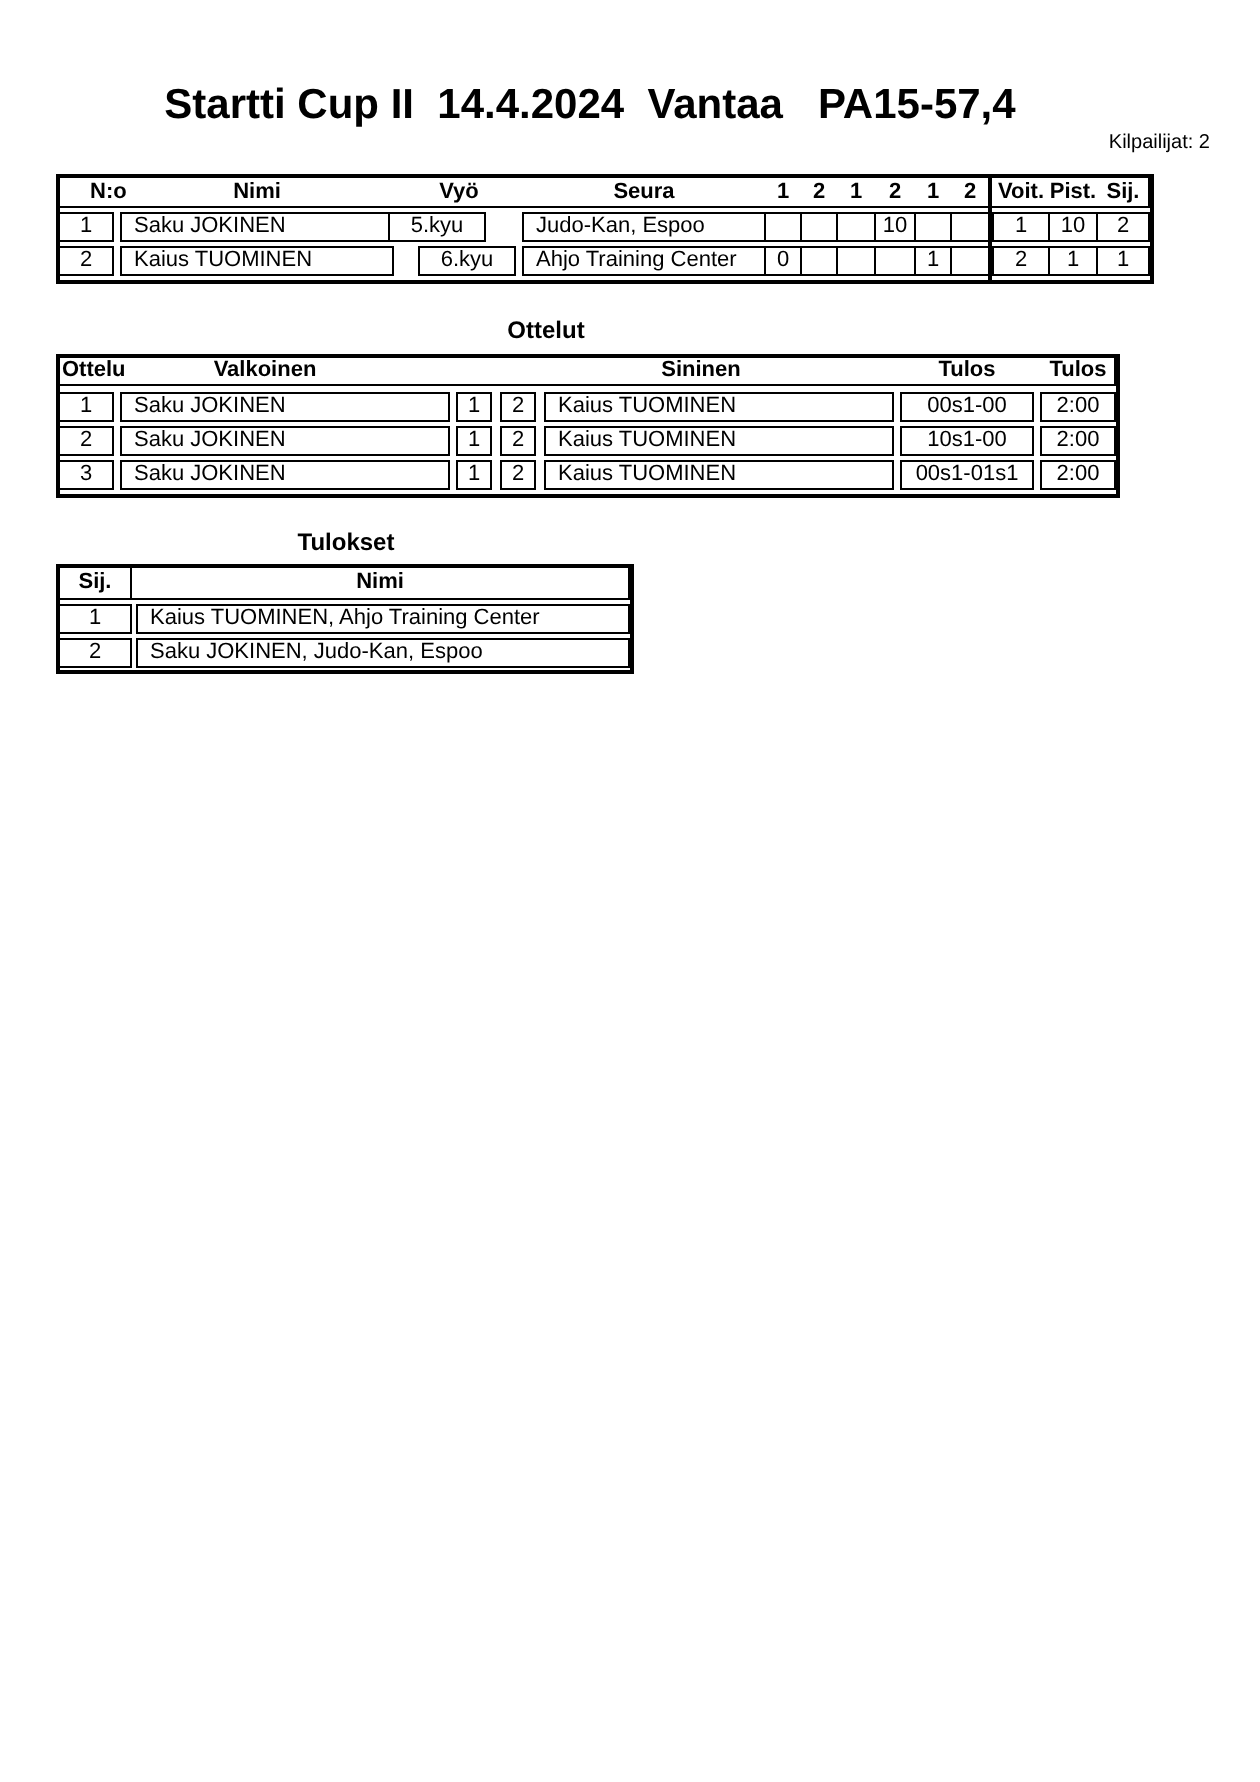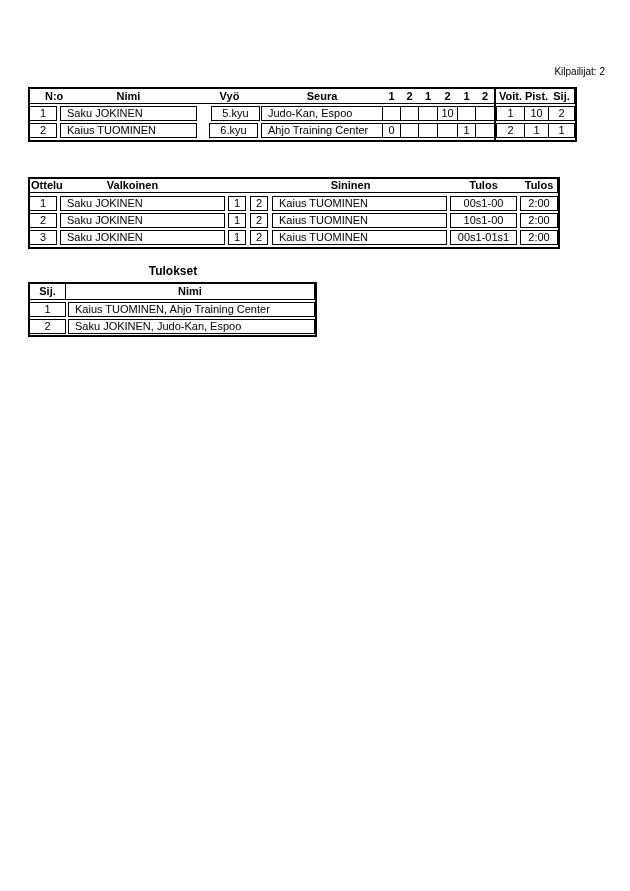--- a/index.html
+++ b/index.html
@@ -17,20 +17,21 @@
   .vdiv{position:absolute;background:#000;z-index:4;}
   .title{position:absolute;font-weight:bold;font-size:21px;line-height:1;text-align:center;white-space:pre;}
   .caption{position:absolute;font-weight:bold;font-size:12px;line-height:1;text-align:center;}
   .note{position:absolute;font-size:10px;line-height:1;text-align:right;}
 </style>
 </head>
 <body>
 
 <div id="page">
 
+  <div class="title" style="left:0;top:42;left:0px;top:42px;width:590px;">Startti Cup II  14.4.2024  Vantaa   PA15-57,4</div>
   <div class="note" style="left:445px;top:67px;width:160px;">Kilpailijat: 2</div>
 
   <div>
 
     <div class="hbox" style="left:29px;top:88px;width:546px;height:16px;"></div>
 
     <div class="lbl left" style="left:29px;top:88px;width:30px;height:16px;padding-left:16px;">N:o</div>
     <div class="lbl" style="left:60px;top:88px;width:137px;height:16px;">Nimi</div>
     <div class="lbl" style="left:205px;top:88px;width:49px;height:16px;">Vyö</div>
     <div class="lbl" style="left:261px;top:88px;width:122px;height:16px;">Seura</div>
@@ -40,21 +41,21 @@
     <div class="lbl" style="left:437px;top:88px;width:21px;height:16px;">2</div>
     <div class="lbl" style="left:457px;top:88px;width:19px;height:16px;">1</div>
     <div class="lbl" style="left:475px;top:88px;width:20px;height:16px;">2</div>
     <div class="lbl" style="left:496px;top:88px;width:29px;height:16px;">Voit.</div>
     <div class="lbl" style="left:524px;top:88px;width:25px;height:16px;">Pist.</div>
     <div class="lbl" style="left:548px;top:88px;width:27px;height:16px;">Sij.</div>
 
     <div>
       <div class="cell" style="left:29px;top:106px;width:28px;height:15px;">1</div>
       <div class="cell left" style="left:60px;top:106px;width:137px;height:15px;">Saku JOKINEN</div>
-      <div class="cell" style="left:211px;top:106px;width:49px;height:15px;">5.kyu</div>
+      <div class="cell" style="left:194px;top:106px;width:49px;height:15px;">5.kyu</div>
       <div class="cell left" style="left:261px;top:106px;width:122px;height:15px;">Judo-Kan, Espoo</div>
       <div class="cell" style="left:382px;top:106px;width:19px;height:15px;"></div>
       <div class="cell" style="left:400px;top:106px;width:19px;height:15px;"></div>
       <div class="cell" style="left:418px;top:106px;width:20px;height:15px;"></div>
       <div class="cell" style="left:437px;top:106px;width:21px;height:15px;">10</div>
       <div class="cell" style="left:457px;top:106px;width:19px;height:15px;"></div>
       <div class="cell" style="left:475px;top:106px;width:20px;height:15px;"></div>
       <div class="cell" style="left:496px;top:106px;width:29px;height:15px;">1</div>
       <div class="cell" style="left:524px;top:106px;width:25px;height:15px;">10</div>
       <div class="cell" style="left:548px;top:106px;width:27px;height:15px;">2</div>
@@ -73,20 +74,21 @@
       <div class="cell" style="left:475px;top:123px;width:20px;height:15px;"></div>
       <div class="cell" style="left:496px;top:123px;width:29px;height:15px;">2</div>
       <div class="cell" style="left:524px;top:123px;width:25px;height:15px;">1</div>
       <div class="cell" style="left:548px;top:123px;width:27px;height:15px;">1</div>
     </div>
 
     <div class="vdiv" style="left:494px;top:88px;width:2px;height:52px;"></div>
     <div class="outline" style="left:28px;top:87px;width:549px;height:55px;"></div>
   </div>
 
+  <div class="caption" style="left:29px;top:159px;width:488px;">Ottelut</div>
 
   <div>
     <div class="hbox" style="left:29px;top:178px;width:529px;height:15px;"></div>
     <div class="lbl left" style="left:29px;top:178px;width:44px;height:15px;">Ottelu</div>
     <div class="lbl" style="left:60px;top:178px;width:145px;height:15px;">Valkoinen</div>
     <div class="lbl" style="left:272px;top:178px;width:157px;height:15px;">Sininen</div>
     <div class="lbl" style="left:450px;top:178px;width:67px;height:15px;">Tulos</div>
     <div class="lbl" style="left:520px;top:178px;width:38px;height:15px;">Tulos</div>
 
     <div>

